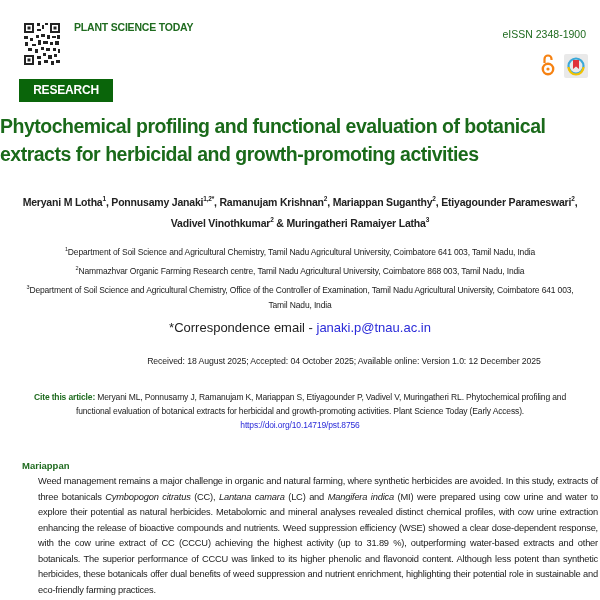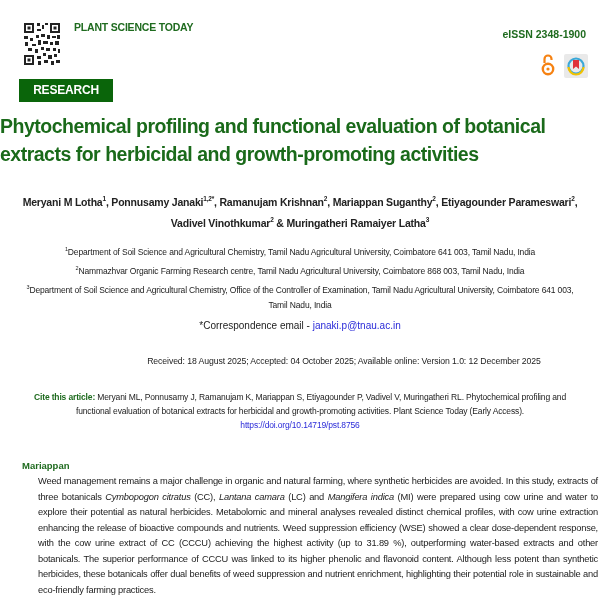--- a/index.html
+++ b/index.html
@@ -5,34 +5,34 @@
   html, body { margin:0; padding:0; background:#ffffff; }
   body { width:600px; height:600px; overflow:hidden; position:relative;
          font-family:"Liberation Sans", sans-serif; color:#222; }
   .abs { position:absolute; }
   .qr { left:23px; top:22px; width:38px; height:44px; }
   .journal { left:74px; top:20px; font-size:10.5px; line-height:14px; font-weight:bold;
              letter-spacing:-0.2px; }
   .journal .name { color:#1f6b1f; }
   .journal .vol { color:#1f6b1f; }
   .journal .doi { color:#2a2ad8; text-decoration:none; }
-  .eissn { right:14px; top:28px; font-size:10.5px; font-weight:bold; color:#1f6b1f; }
+  .eissn { right:14px; top:28px; font-size:10.5px; font-weight:normal; color:#1f6b1f; }
   .oa-icon { left:541px; top:53px; width:14px; height:24px; }
   .cm-icon { left:564px; top:54px; width:24px; height:24px; background:#e9e9e9; border-radius:2px; }
   .badge { left:19px; top:79px; width:94px; height:23px; background:#0a650a; color:#ffffff;
            font-weight:bold; font-size:12px; line-height:23px; text-align:center; letter-spacing:-0.2px; }
   .title { left:0; width:600px; top:112px; text-align:left; color:#1a6a1a; font-weight:bold;
            font-size:19.5px; line-height:28px; letter-spacing:-0.5px; }
   .authors { left:20px; width:560px; top:190px; text-align:center; font-size:10.5px; line-height:17px;
              font-weight:bold; color:#222; letter-spacing:-0.2px; }
   .authors sup { font-size:6.5px; }
   .affil { left:20px; width:560px; top:241px; text-align:center; font-size:8.5px; line-height:16px;
            color:#222; letter-spacing:-0.15px; }
   .affil sup { font-size:5.5px; }
-  .corr { left:0; width:600px; top:320px; text-align:center; font-size:10px; color:#222; }
+  .corr { left:0; width:600px; top:320px; text-align:center; font-size:13px; color:#222; }
   .corr a { color:#2a2ad8; text-decoration:none; }
   .dates { left:0; width:600px; top:356px; text-align:center; font-size:8.7px; color:#222; letter-spacing:-0.1px;padding-left:44px; }
   .cite { left:30px; width:540px; top:390px; text-align:center; font-size:8.5px; line-height:14px; color:#222;
           letter-spacing:-0.15px; }
   .cite .lbl { color:#1f6b1f; font-weight:bold; }
   .cite a { color:#2a2ad8; text-decoration:none; }
   .abs-head { left:22px; top:460px; font-size:9.5px; font-weight:bold; color:#1f6b1f; }
   .abs-body { left:22px; width:560px; top:474px; font-size:9.3px; line-height:15.5px; color:#222;
               text-align:justify; letter-spacing:-0.2px;margin-left:16px; }
   .abs-body i { font-style:italic; }

